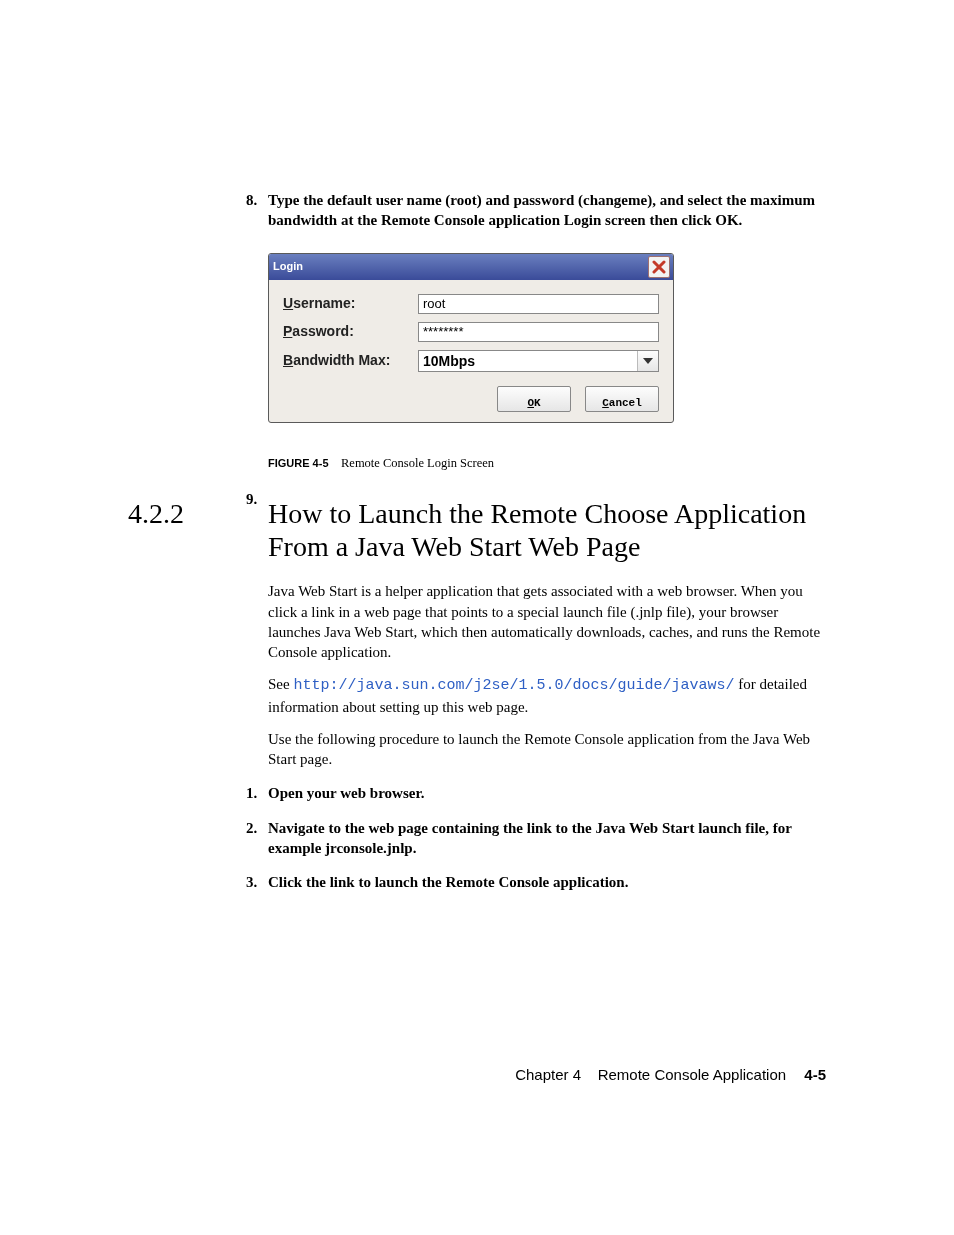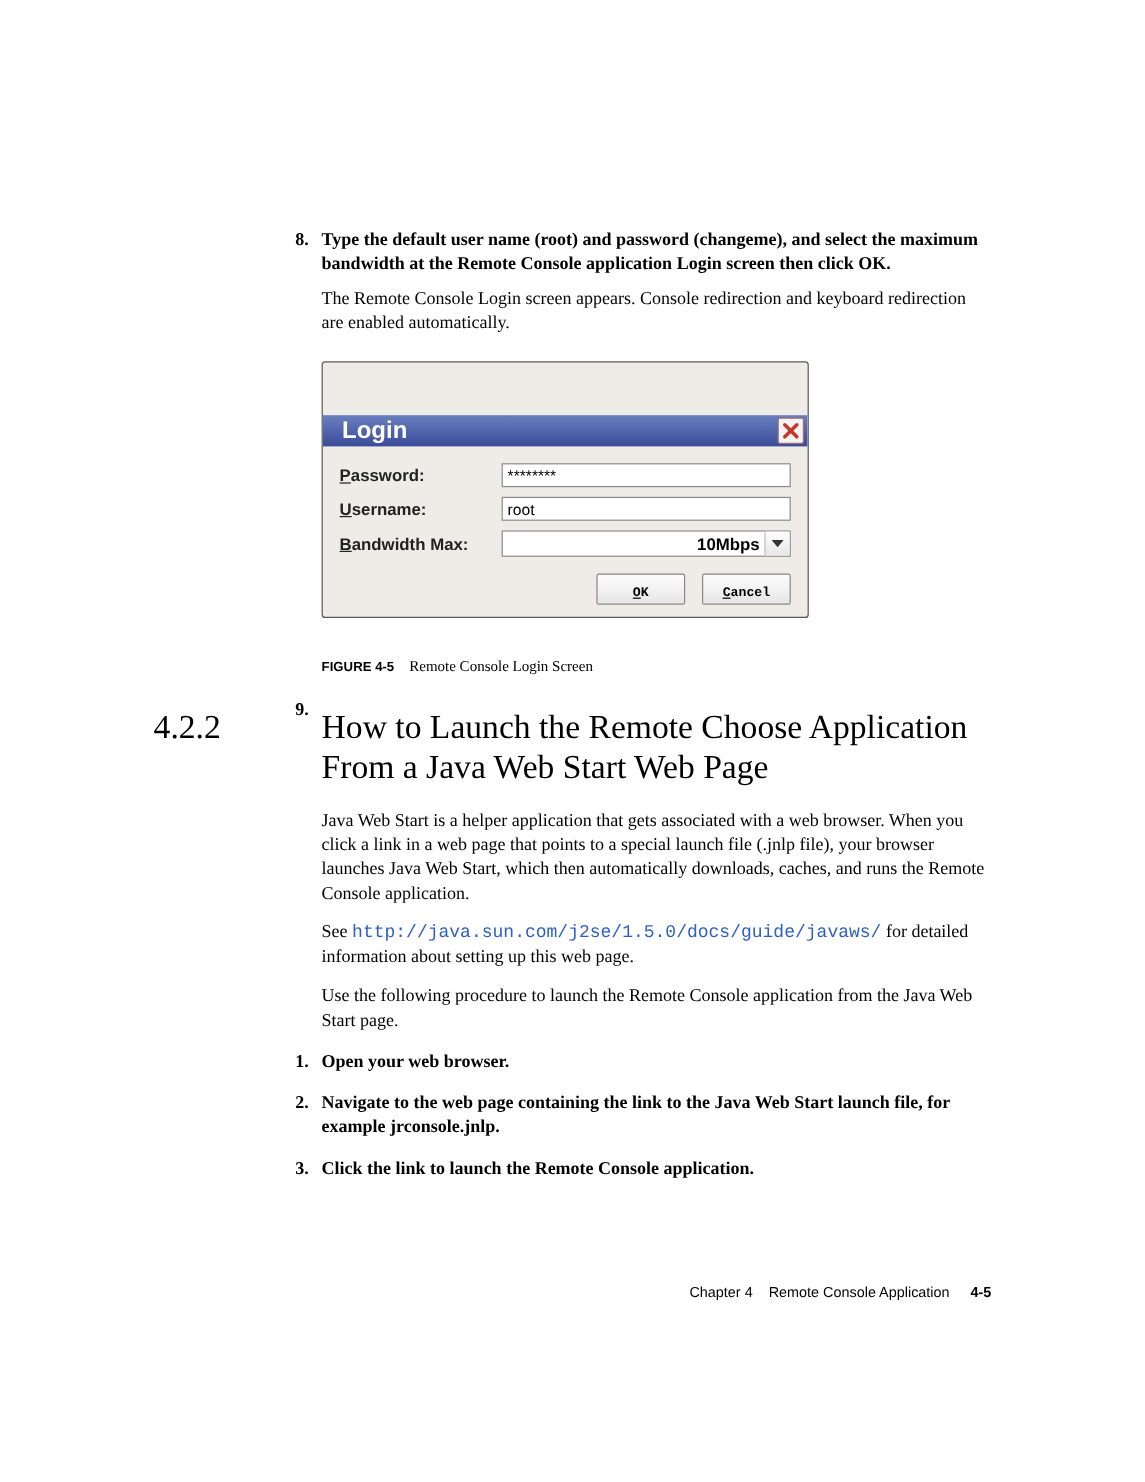--- a/index.html
+++ b/index.html
@@ -51,24 +51,23 @@
     border-radius: 3px;
     overflow: hidden;
   }
   .login-title {
     display: flex;
     align-items: center;
     justify-content: space-between;
     background: linear-gradient(#6a7fbf, #3a4b99);
     color: #fff;
     font-weight: bold;
-    font-size: 20px;
-    padding: 2px 3px 2px 16px;
+    font-size: 11px;
+    padding: 2px 3px 2px 4px;
     height: 22px;
-    margin-top: 44px;
   }
   .close-btn {
     width: 20px;
     height: 20px;
     background: #f3f3f3;
     border: 1px solid #a07070;
     border-radius: 2px;
     display: flex;
     align-items: center;
     justify-content: center;
@@ -99,21 +98,20 @@
     padding: 0 4px;
     box-sizing: border-box;
   }
   .select-wrap {
     flex: 1;
     display: flex;
     height: 22px;
     border: 1px solid #888;
     background: #fff;
     box-sizing: border-box;
-    text-align: right;
   }
   .select-value {
     flex: 1;
     font-weight: bold;
     font-size: 14px;
     padding: 1px 4px;
   }
   .select-arrow {
     width: 20px;
     display: flex;
@@ -175,60 +173,59 @@
   .mono-link {
     font-family: "Courier New", monospace;
     color: #2e5fc4;
     font-size: 15px;
   }
   .footer {
     position: absolute;
     bottom: 150px;
     right: 128px;
     font-family: Helvetica, Arial, sans-serif;
-    font-size: 12px;
+    font-size: 15px;
     margin-left: 20px;
   }
   .footer .pg {
     font-weight: bold;
     margin-left: 14px;
   }
 </style>
 </head>
 <body>
 
 <div class="page">
 
   <div class="content">
 
     <div class="step">
       <span class="step-num">8.</span>
       <span class="step-body">Type the default user name (root) and password (changeme), and select the maximum bandwidth at the Remote Console application Login screen then click OK.</span>
-      <div class="para">The Remote Console Login screen appears. Console redirection and keyboard redirection are enabled automatically.</div>
     </div>
 
     <div class="figure-wrap">
       <div class="login-dialog">
         <div class="login-title">
           <span>Login</span>
           <span class="close-btn">
             <svg width="14" height="14" viewBox="0 0 14 14">
               <line x1="2" y1="2" x2="12" y2="12" stroke="#c43a2a" stroke-width="3" stroke-linecap="round"></line>
               <line x1="12" y1="2" x2="2" y2="12" stroke="#c43a2a" stroke-width="3" stroke-linecap="round"></line>
             </svg>
           </span>
         </div>
         <div class="login-body">
           <div class="field-row">
+            <span class="field-label"><u>U</u><span>sername:</span></span>
+            <input class="field-input" value="root" style="">
+          </div>
+          <div class="field-row">
             <span class="field-label"><u>P</u><span>assword:</span></span>
             <input class="field-input" value="********" style="">
-          </div>
-          <div class="field-row">
-            <span class="field-label"><u>U</u><span>sername:</span></span>
-            <input class="field-input" value="root" style="">
           </div>
           <div class="field-row">
             <span class="field-label"><u>B</u><span>andwidth Max:</span></span>
             <div class="select-wrap">
               <span class="select-value">10Mbps</span>
               <span class="select-arrow">
                 <svg width="10" height="6" viewBox="0 0 10 6">
                     <polygon points="0,0 10,0 5,6" fill="#333"></polygon>
                   </svg>
               </span>

